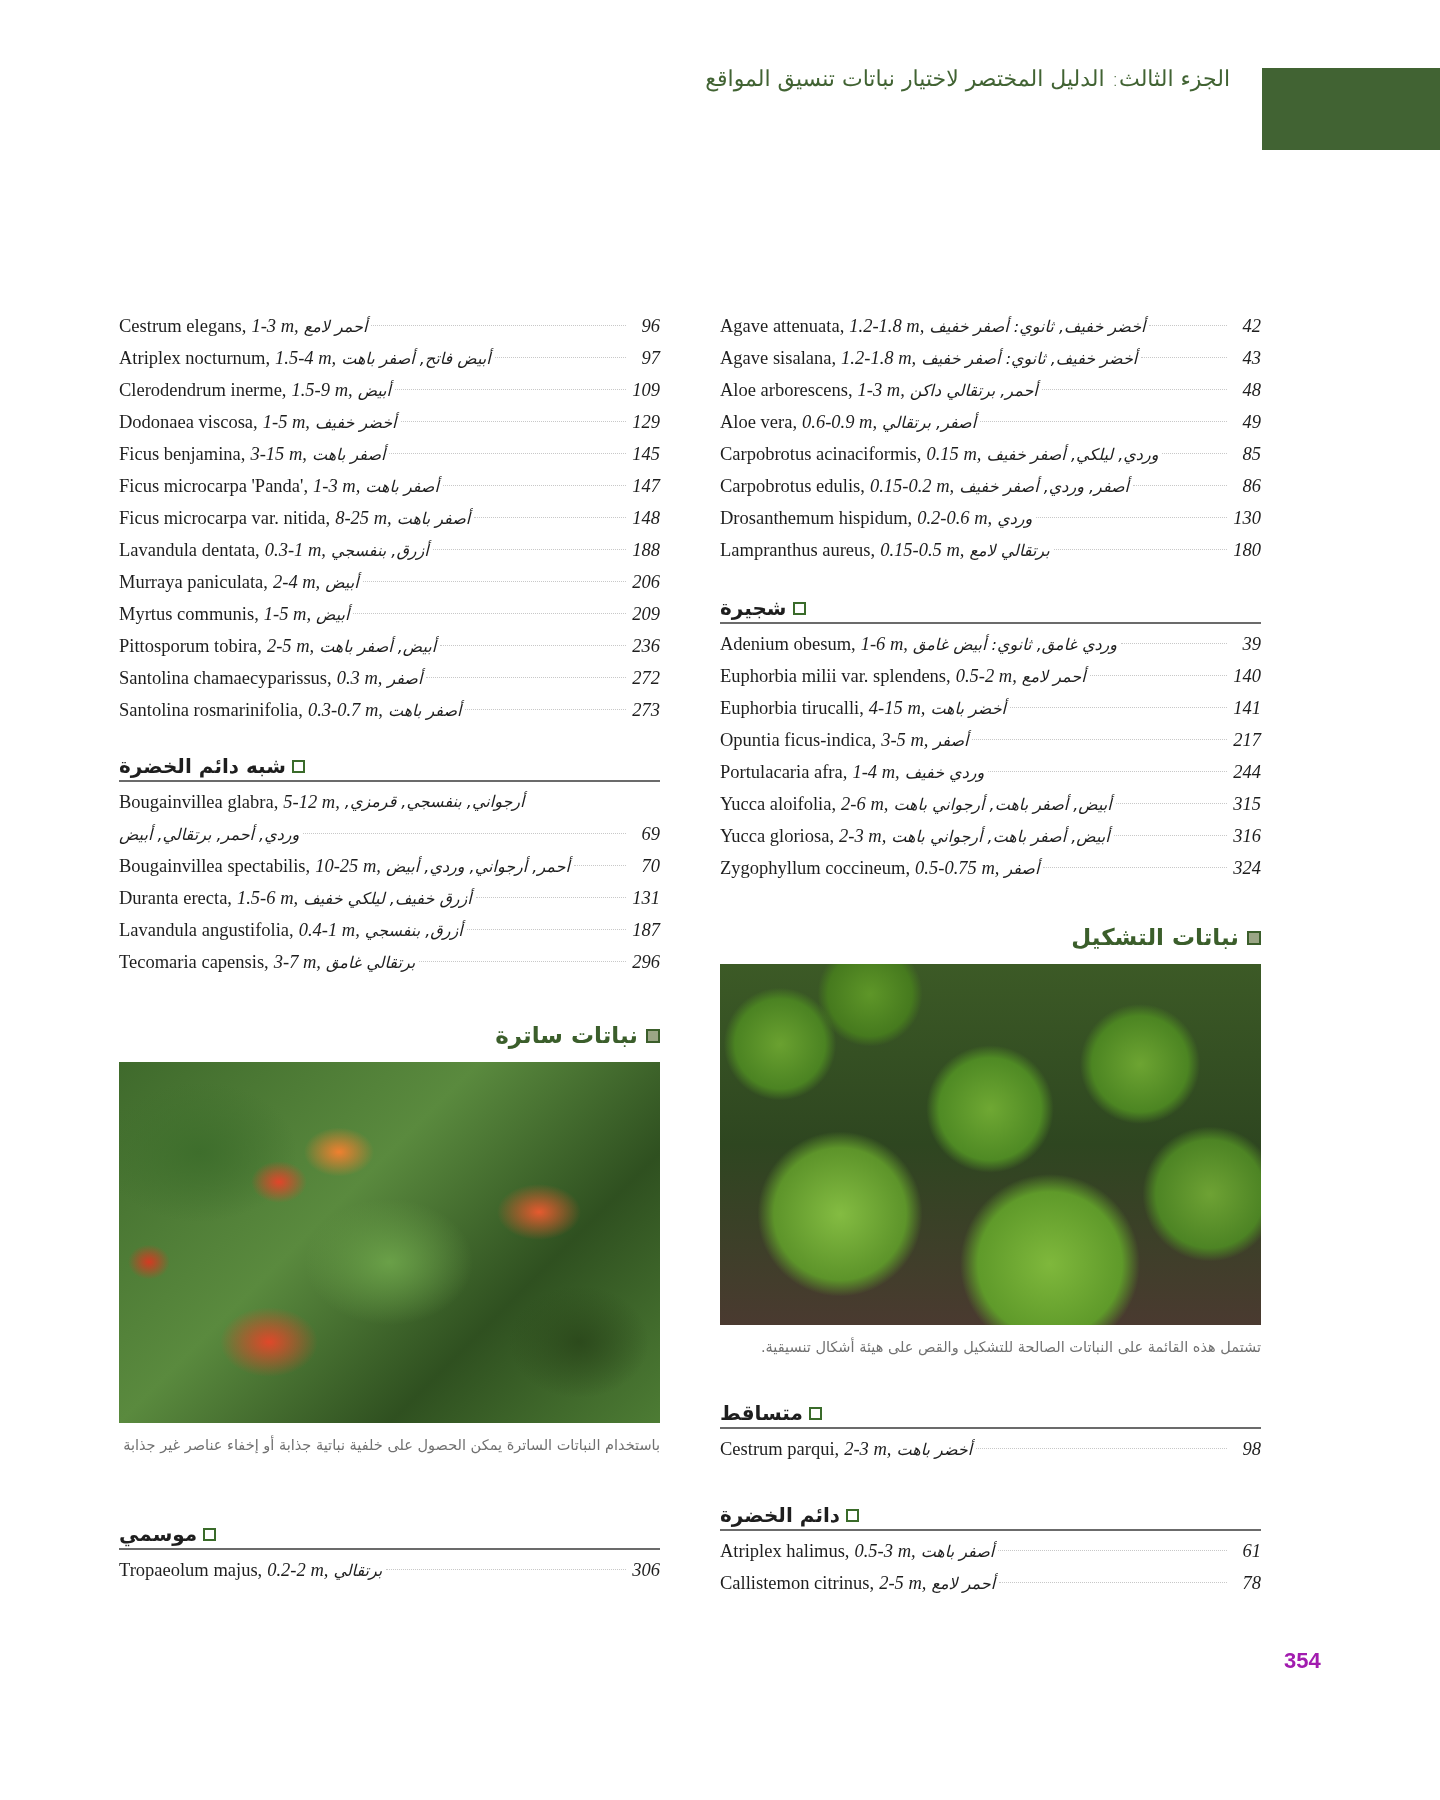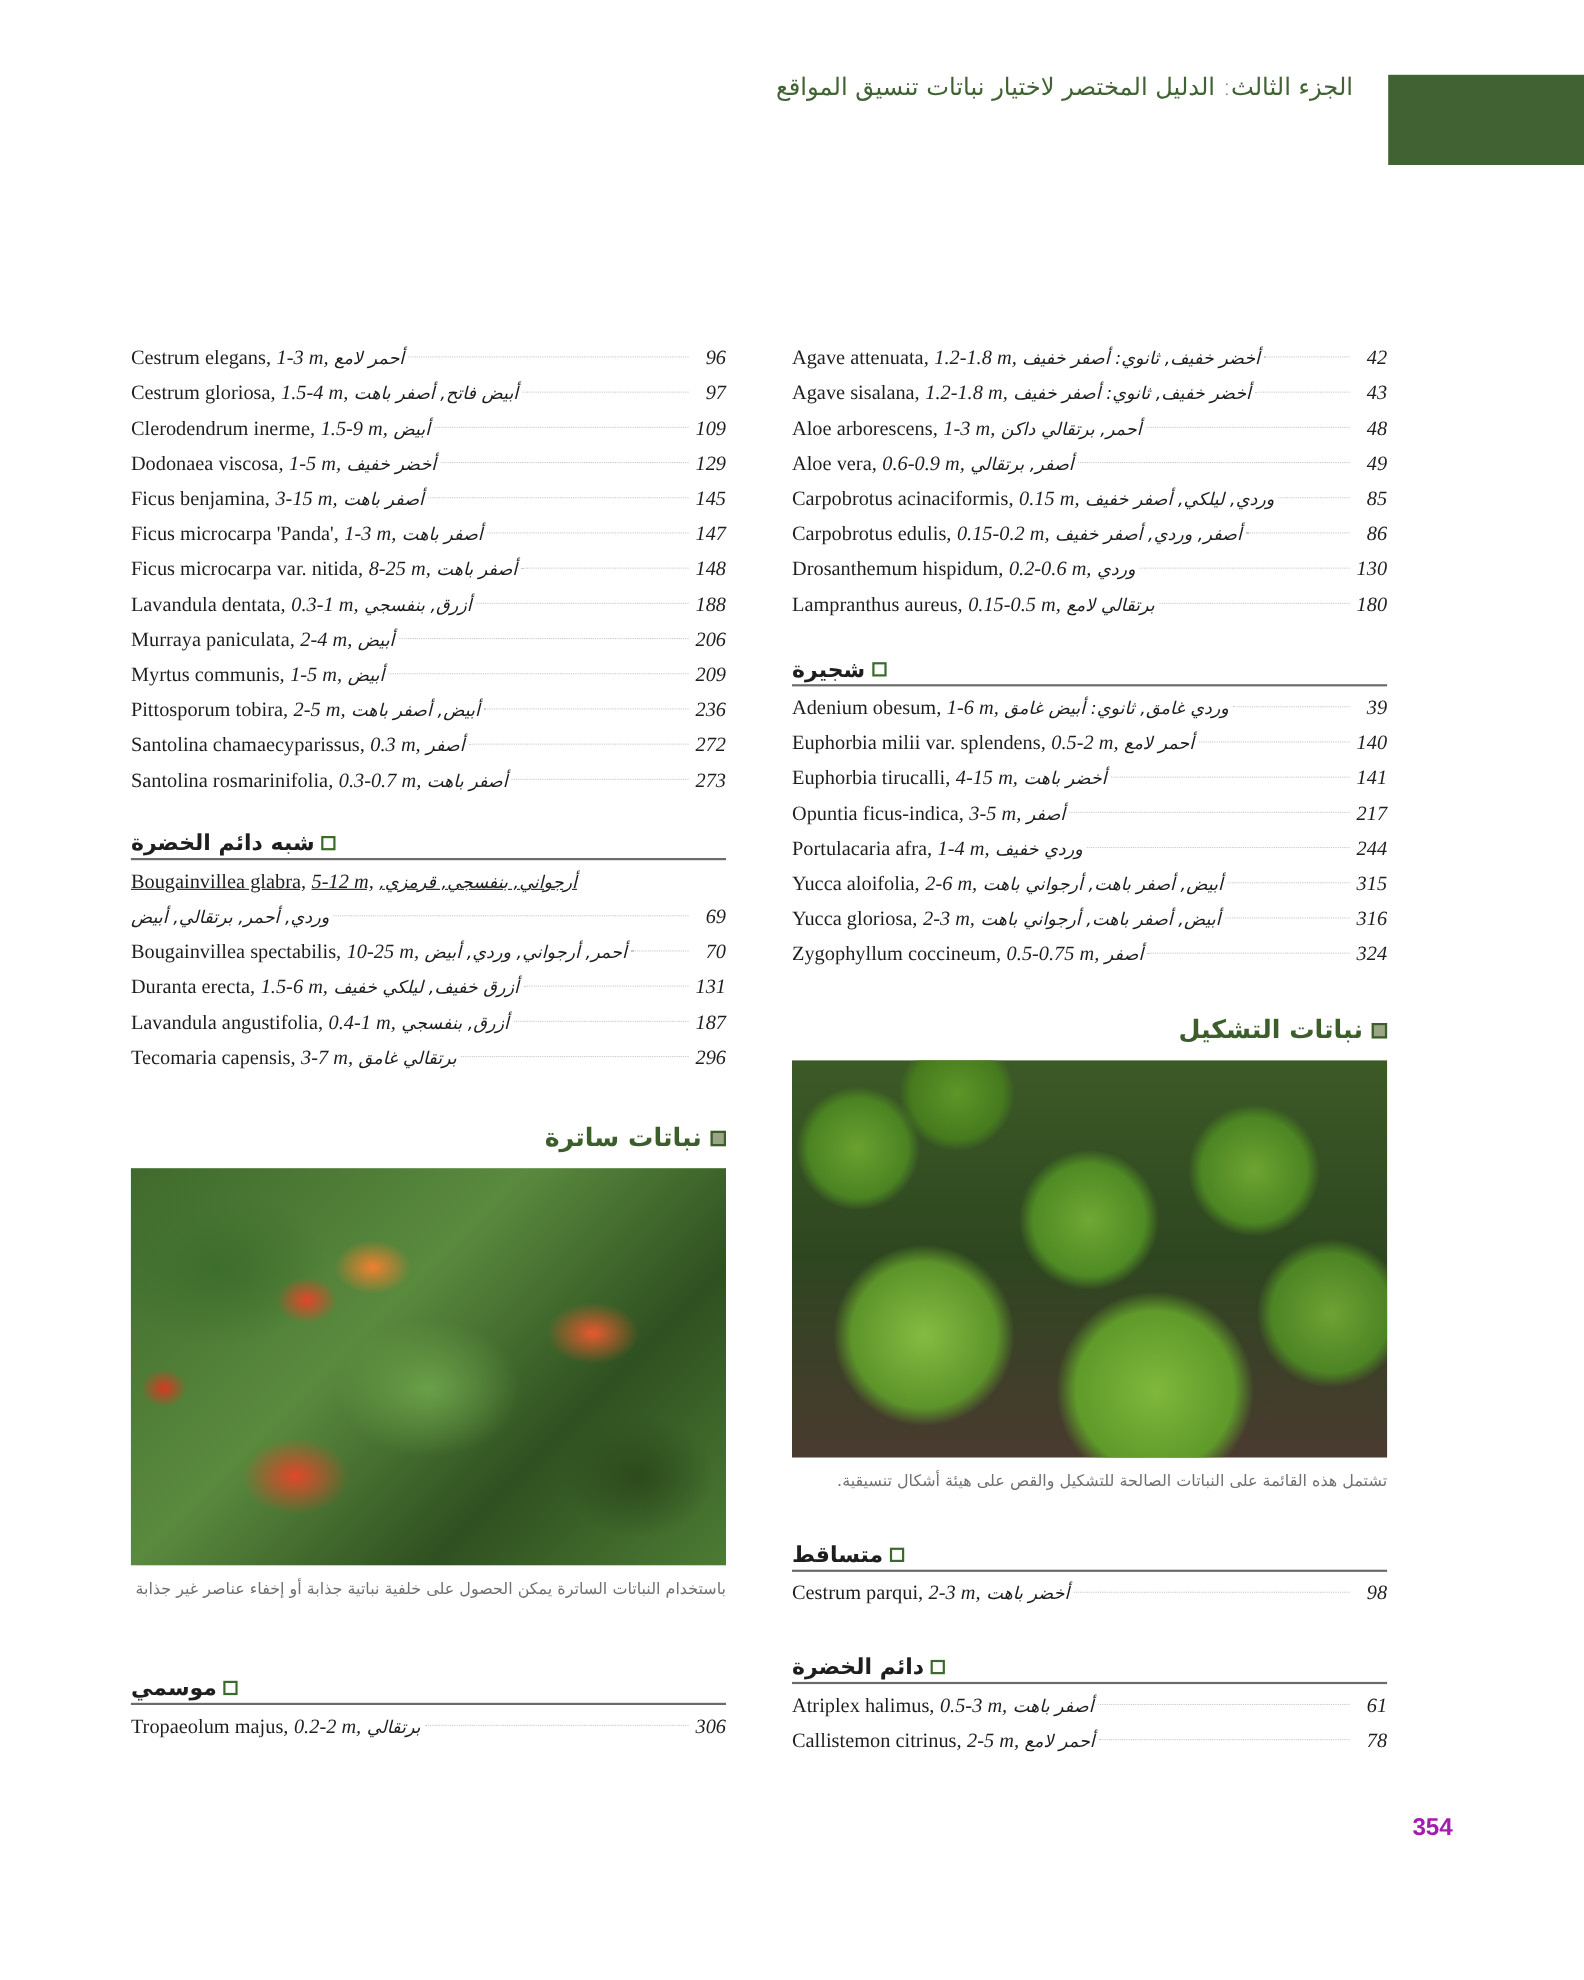--- a/index.html
+++ b/index.html
@@ -14,21 +14,21 @@
     .col-right { left: 720px; top: 310px; }
 
     .entry { position: relative; display: flex; align-items: baseline; height: 32px; font-family: "Liberation Serif", "DejaVu Serif", serif; font-size: 18.5px; line-height: 32px; white-space: nowrap; }
     .entry .name { flex: 0 0 auto; }
     .entry .size { font-style: italic; margin-left: 5px; flex: 0 0 auto; }
     .entry .colors { font-style: italic; margin-left: 5px; direction: rtl; unicode-bidi: isolate; flex: 0 0 auto; font-family: "DejaVu Sans", "Liberation Sans", sans-serif; font-size: 16px; }
     .entry .leader { flex: 1 1 auto; border-bottom: 1px dotted #c8c8c8; margin: 0 4px; position: relative; top: -6px; min-width: 10px; }
     .entry .page { font-style: italic; flex: 0 0 auto; text-align: right; min-width: 30px; }
 
     .entry.wrap { height: 64px; flex-wrap: wrap; align-content: flex-start; }
-    .entry.wrap .line1 { width: 100%; display: flex; height: 32px; align-items: flex-start; text-decoration: underline; }
+    .entry.wrap .line1 { width: 100%; display: flex; height: 32px; align-items: flex-start; }
     .entry.wrap .line2 { width: 100%; display: flex; height: 32px; align-items: baseline; }
 
     .sec-head { position: relative; height: 30px; border-bottom: 2px solid #6b6b6b; margin-top: 26px; margin-bottom: 4px; text-align: left; direction: rtl; }
     .sec-head .label { font-family: "DejaVu Sans", "Liberation Sans", sans-serif; font-weight: bold; font-size: 20px; color: #1e1e1e; line-height: 28px; }
     .sec-head .box { display: inline-block; width: 13px; height: 13px; border: 2px solid #3a6b2a; margin-left: 6px; vertical-align: middle; position: relative; top: -2px; }
 
     .cat-head { text-align: right; direction: rtl; margin-top: 44px; margin-bottom: 14px; }
     .cat-head .label { font-family: "DejaVu Sans", "Liberation Sans", sans-serif; font-weight: bold; font-size: 23px; color: #3b5e2b; }
     .cat-head .box { display: inline-block; width: 14px; height: 14px; background: #9aa585; border: 2px solid #3b5e2b; margin-left: 8px; vertical-align: middle; position: relative; top: -3px; }
 
@@ -66,21 +66,21 @@
 <div class="col col-left">
   <div>
       <div class="entry">
         <span class="name">Cestrum elegans,</span>
         <span class="size">1-3 m,</span>
         <span class="colors">أحمر لامع</span>
         <span class="leader"></span>
         <span class="page">96</span>
       </div>
       <div class="entry">
-        <span class="name">Cestrum gloriosa,</span>
+        <span class="name">Atriplex nocturnum,</span>
         <span class="size">1.5-4 m,</span>
         <span class="colors">أبيض فاتح, أصفر باهت</span>
         <span class="leader"></span>
         <span class="page">97</span>
       </div>
       <div class="entry">
         <span class="name">Clerodendrum inerme,</span>
         <span class="size">1.5-9 m,</span>
         <span class="colors">أبيض</span>
         <span class="leader"></span>

